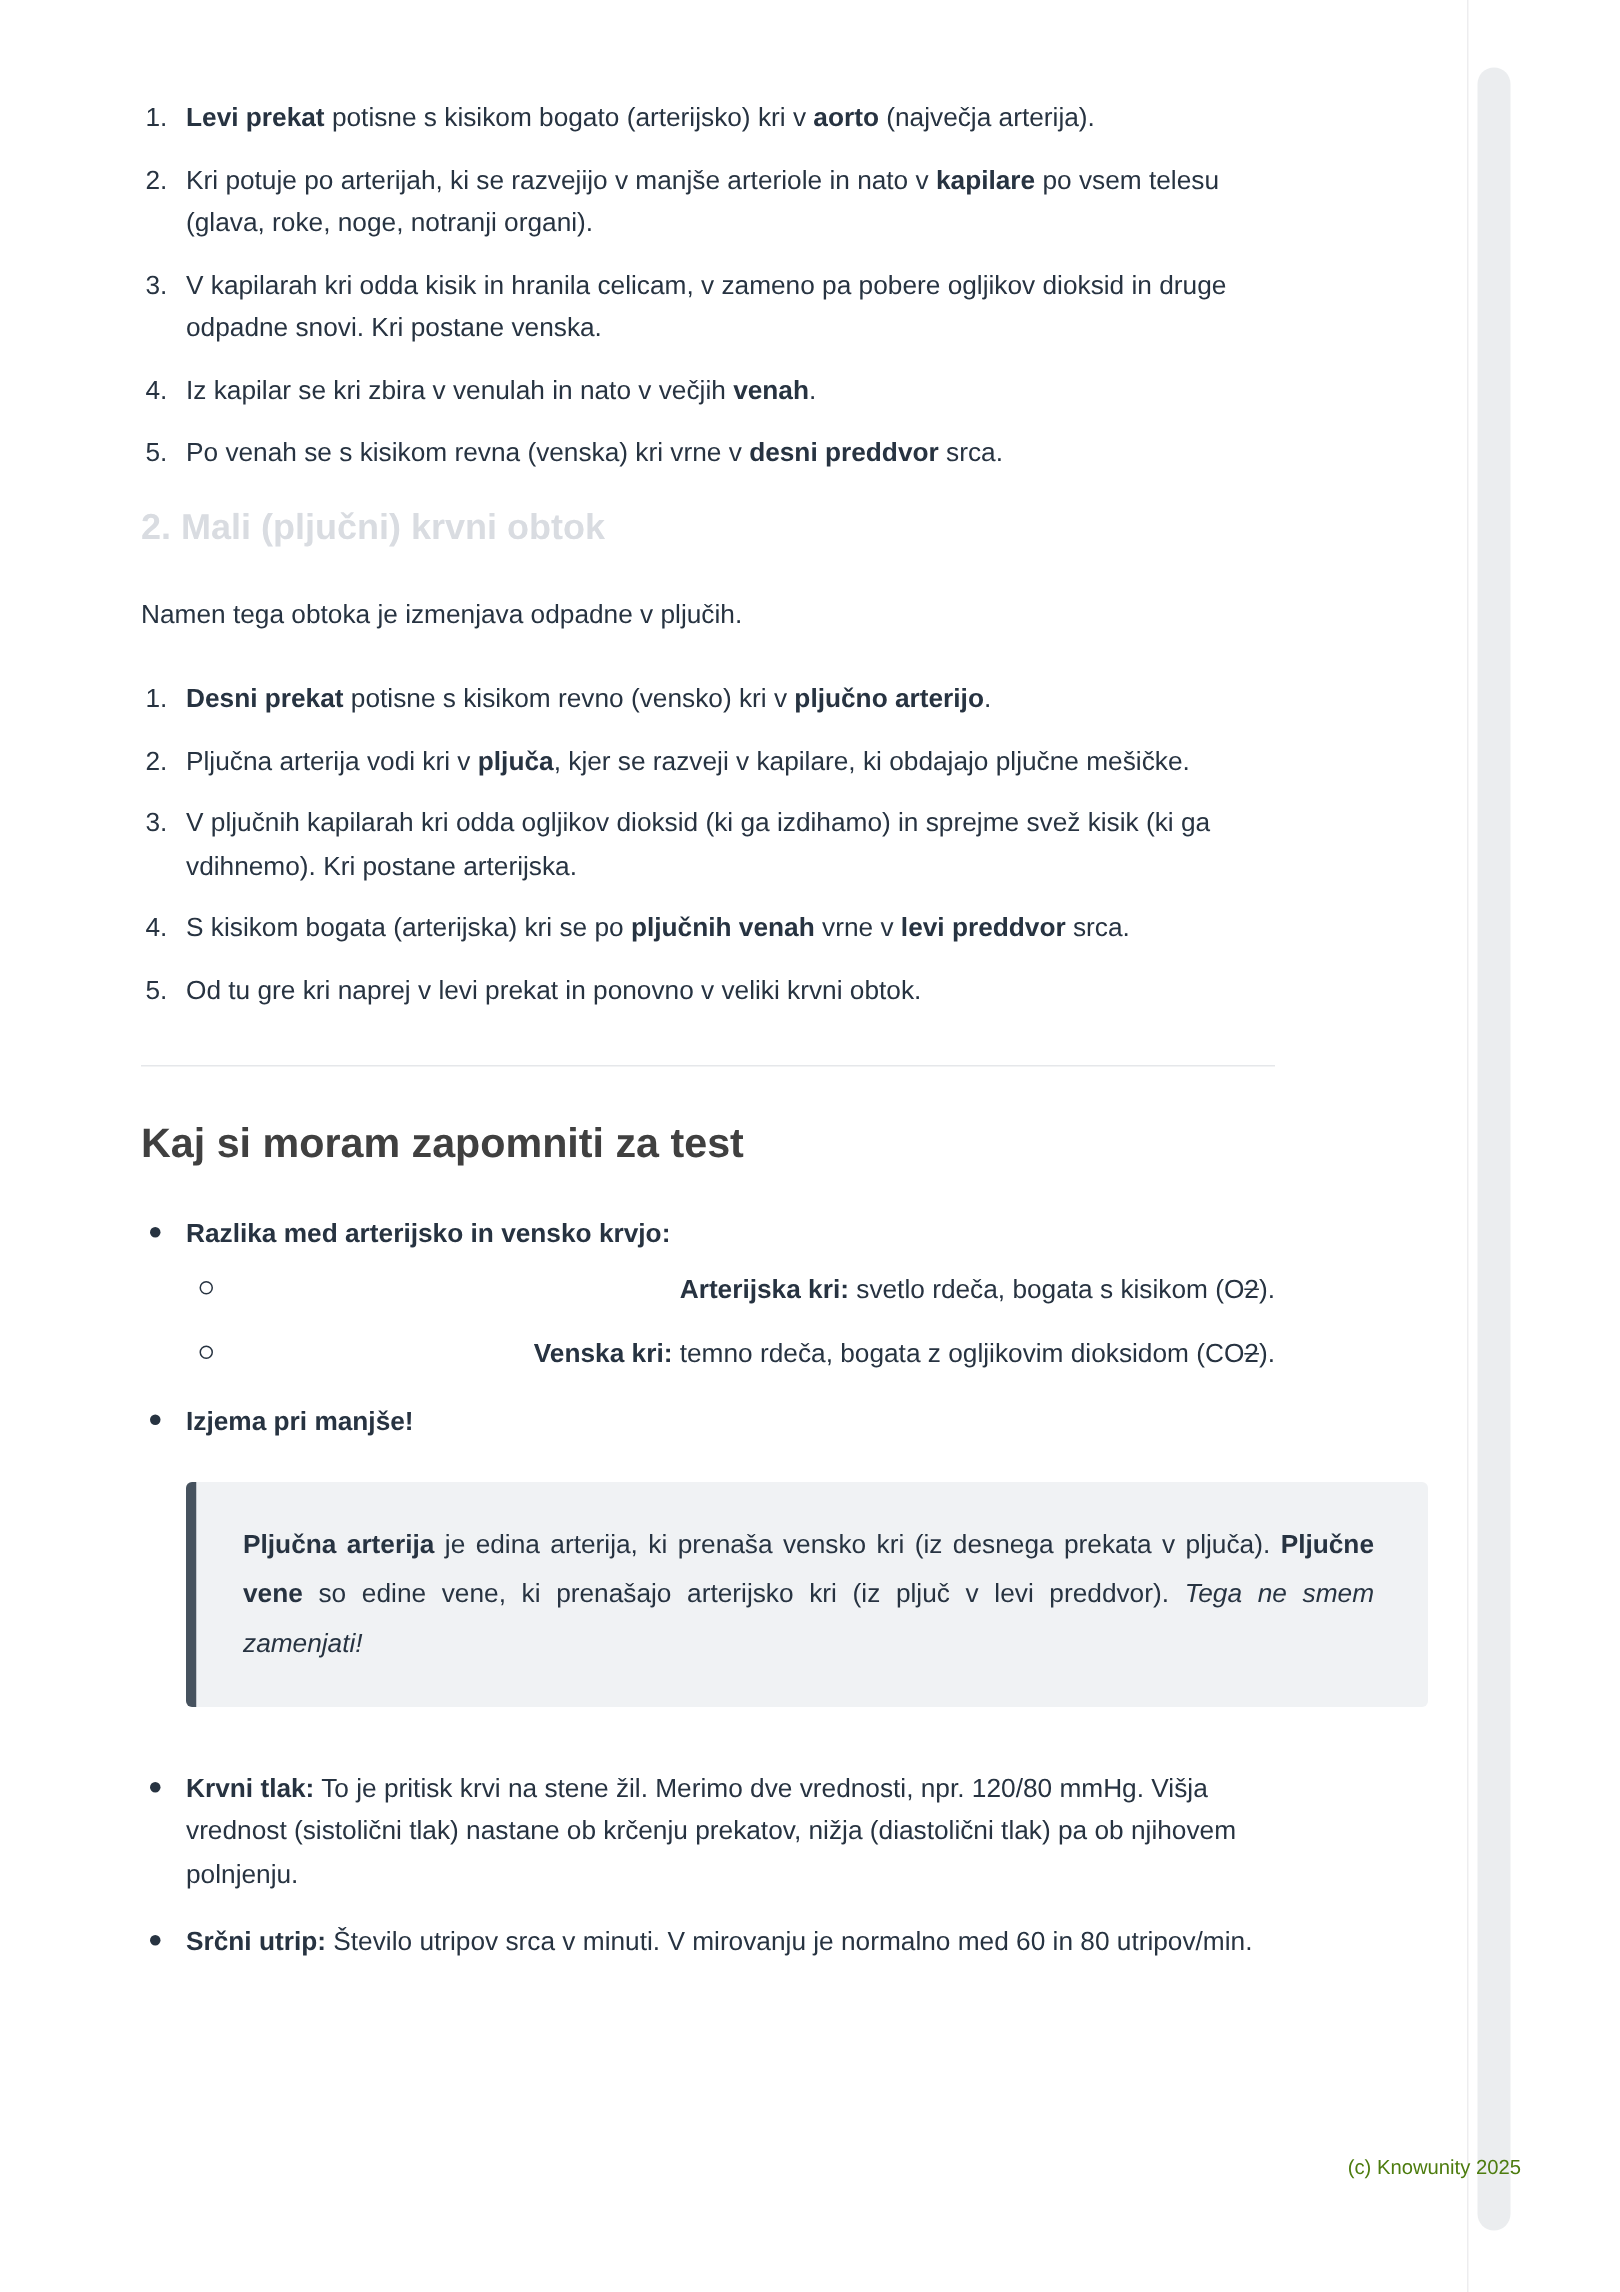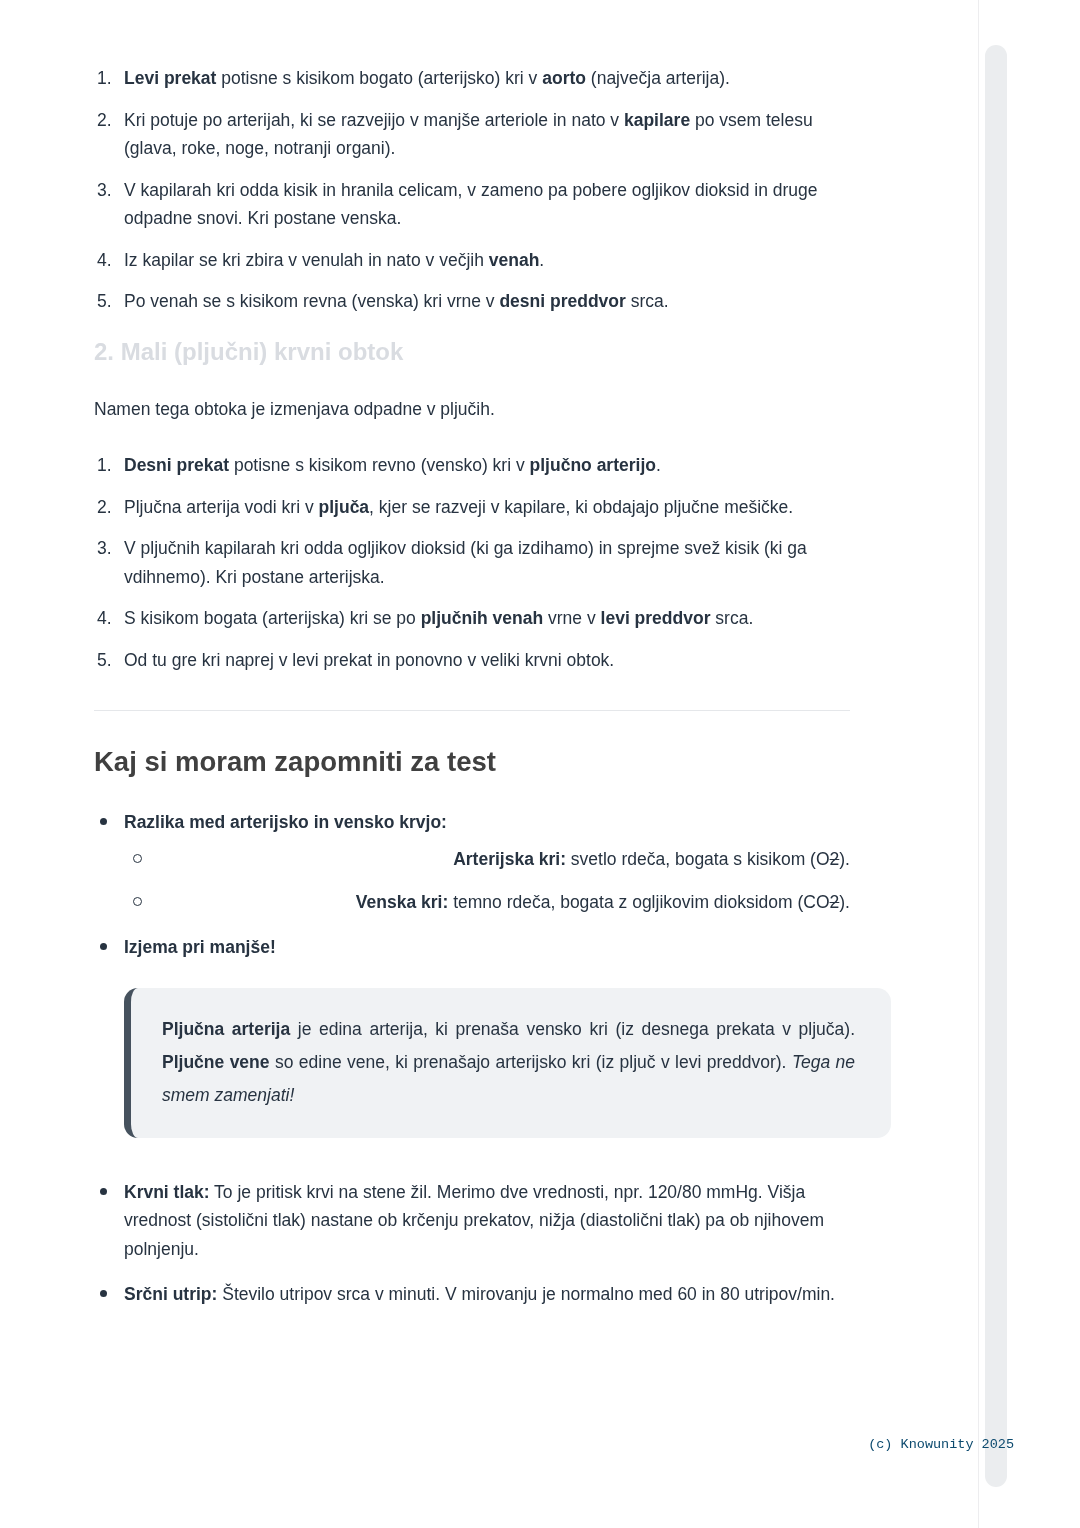--- a/index.html
+++ b/index.html
@@ -33,34 +33,34 @@
   }
   ul.circle-list { list-style:none; margin-top:9px;text-align:right; }
   ul.circle-list > li { position:relative; padding-left:33px; margin-bottom:14px; }
   ul.circle-list > li::before {
     content:""; position:absolute; left:9px; top:9px;
     width:7px; height:7px; border-radius:50%;
     border:1.5px solid #273341; background:transparent;
   }
   .callout {
     display:block;
-    margin:26px 0 40px 30px; width:767px;
+    margin:26px 0 40px 30px; width:828px;
     background:#f0f2f4;
     border-left:7px solid #46525e;
-    border-radius:14px;
+    border-radius:4px;
     padding:25px 36px 25px 31px;
     text-align:justify;
     line-height:1.9;
   }
   .b { font-weight:700; }
   .i { font-style:italic; }
   .strike { text-decoration:line-through; }
   .footer {
     position:absolute; top:1437px; right:66px;
-    font-size:13.5px; color:#0c4a6e; z-index:3;font-family:Liberation Mono, monospace;
+    font-size:13.5px; color:#4d7c0f; z-index:3;
   }
   .scroll-rail {
     position:absolute; right:0; top:0; width:102px; height:100%;
     border-left:1px solid #ededef; background:#ffffff; z-index:2;
   }
   .scroll-thumb {
     position:absolute; left:6px; top:45px;
     width:22px; height:1442px;
     background:#ebedef; border-radius:11px;
   }

